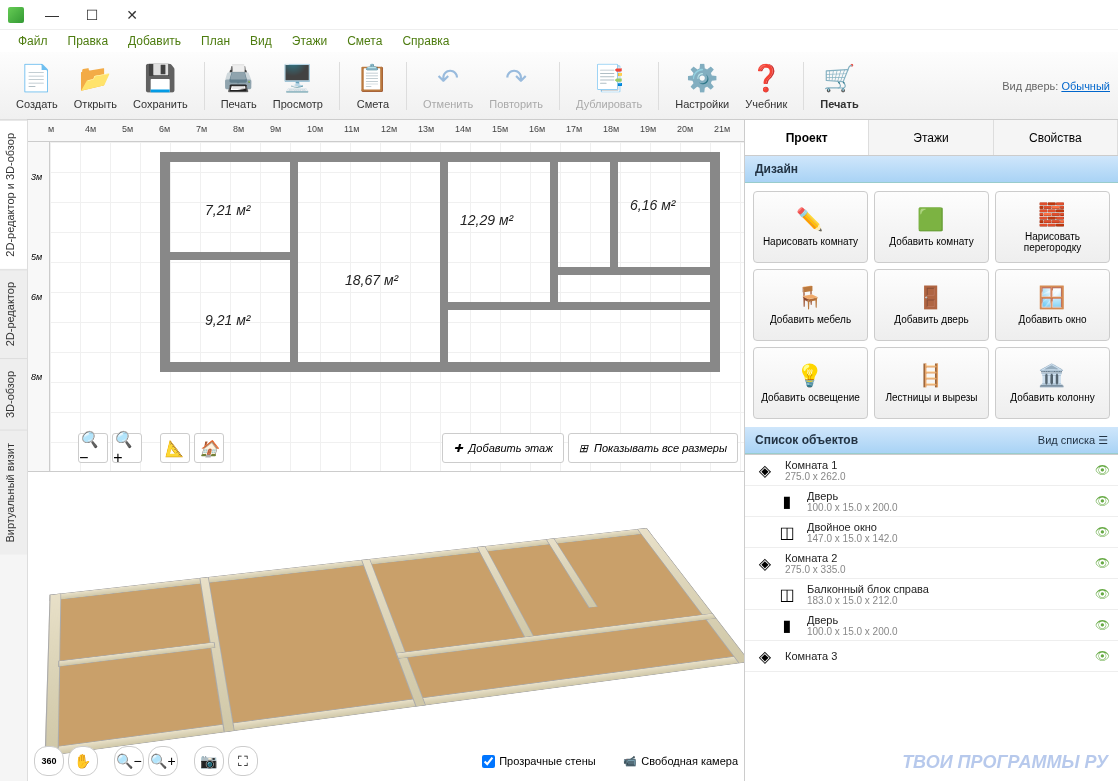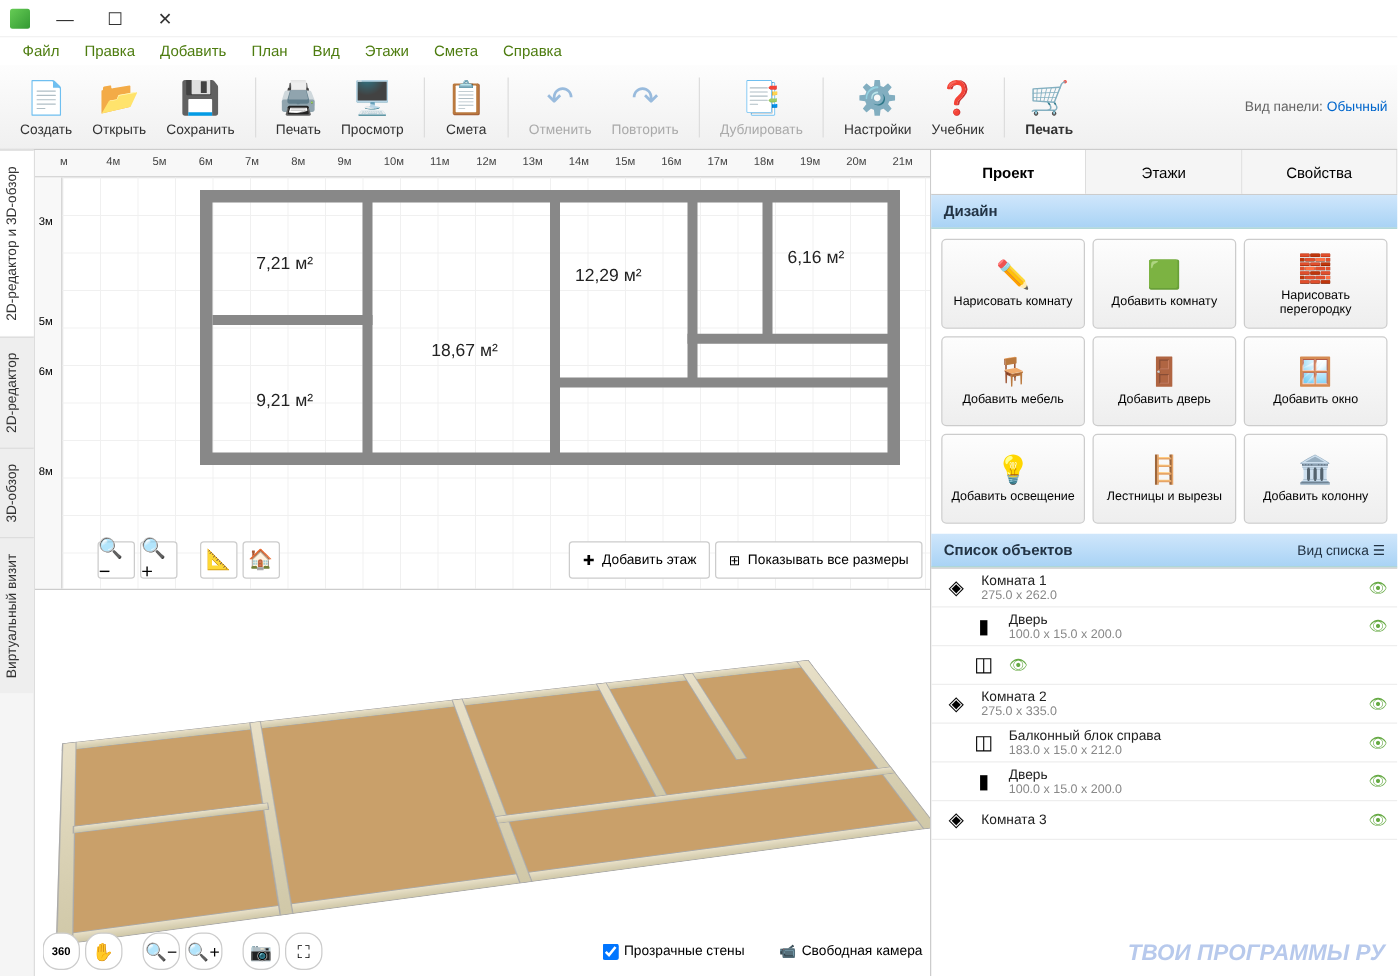--- a/index.html
+++ b/index.html
@@ -10,29 +10,29 @@
 .titlebar .win-btn { width: 40px; height: 28px; display: flex; align-items: center; justify-content: center; font-size: 14px; color: #333; }
 .menubar { height: 22px; display: flex; align-items: center; padding: 0 8px; background: #fff; }
 .menubar .item { font-size: 12px; color: #4d7c0f; padding: 2px 10px; cursor: default; }
 .toolbar { height: 68px; background: linear-gradient(#fdfdfd,#f0f0f0); border-bottom: 1px solid #ccc; display: flex; align-items: center; padding: 0 8px; }
 .toolbar .group { display: flex; align-items: center; }
 .toolbar .sep { width: 1px; height: 48px; background: #ddd; margin: 0 8px; }
 .toolbar .btn { display: flex; flex-direction: column; align-items: center; padding: 2px 8px; cursor: pointer; }
 .toolbar .btn .ico { width: 34px; height: 34px; display: flex; align-items: center; justify-content: center; font-size: 26px; }
 .toolbar .btn .lbl { font-size: 11px; color: #333; margin-top: 2px; }
 .toolbar .panel-mode { margin-left: auto; font-size: 11px; color: #666; }
-.toolbar .panel-mode a { color: #06c; }
+.toolbar .panel-mode a { color: #06c; text-decoration: underline; }
 .main { display: flex; height: calc(781px - 30px - 22px - 68px); }
 .vtabs { width: 28px; background: #f5f5f5; border-right: 1px solid #ddd; display: flex; flex-direction: column; }
 .vtab { writing-mode: vertical-rl; transform: rotate(180deg); font-size: 11px; padding: 12px 4px; text-align: center; border-bottom: 1px solid #ddd; cursor: pointer; color: #333; background: #eee; }
 .vtab.active { background: #fff; }
 .center { flex: 1; display: flex; flex-direction: column; position: relative; }
 .ruler-h { height: 22px; background: #f8f8f8; border-bottom: 1px solid #ccc; display: flex; align-items: center; font-size: 10px; color: #444; position: relative; overflow: hidden; }
 .ruler-h .tick { position: absolute; top: 4px; font-size: 9px; }
-.plan-area { flex: 1; display: flex; position: relative; }
+.plan-area { flex: 1; display: flex; position: relative; font-style: italic; }
 .ruler-v { width: 22px; background: #f8f8f8; border-right: 1px solid #ccc; position: relative; font-size: 10px; }
 .ruler-v .tick { position: absolute; left: 3px; font-size: 9px; }
 .canvas2d { flex: 1; background-image: linear-gradient(#f0f0f0 1px, transparent 1px), linear-gradient(90deg, #f0f0f0 1px, transparent 1px); background-size: 30px 30px; position: relative; }
 .floorplan { position: absolute; top: 10px; left: 110px; width: 560px; height: 260px; }
 .wall { position: absolute; background: #888; }
 .room-label { position: absolute; font-size: 14px; color: #222; }
 .plan-toolbar { position: absolute; bottom: 6px; left: 22px; right: 0; height: 34px; display: flex; align-items: center; gap: 4px; padding: 0 6px; }
 .plan-toolbar .tbtn { width: 30px; height: 30px; background: #fff; border: 1px solid #ccc; border-radius: 3px; display: flex; align-items: center; justify-content: center; font-size: 16px; cursor: pointer; }
 .plan-toolbar .floor-btn { display: flex; align-items: center; height: 30px; background: #fff; border: 1px solid #ccc; border-radius: 3px; padding: 0 10px; font-size: 11px; gap: 6px; cursor: pointer; }
 .view3d { height: 310px; border-top: 1px solid #ccc; position: relative; background: #fff; display: flex; align-items: center; justify-content: center; overflow: hidden; }
@@ -144,21 +144,21 @@
       </div>
   </div>
   <div class="sep"></div>
   <div class="group">
     <div class="btn">
         <div class="ico">🛒</div>
         <div class="lbl" style="font-weight:bold">Печать</div>
       </div>
   </div>
   <div class="panel-mode">
-    <span>Вид панели:</span>
+    <span>Вид дверь:</span>
     <a>Обычный</a>
   </div>
 </div>
 
 <div class="main">
 
   <div class="vtabs">
     <div class="vtab active">2D-редактор и 3D-обзор</div>
     <div class="vtab">2D-редактор</div>
     <div class="vtab">3D-обзор</div>
@@ -337,20 +337,24 @@
         <div class="obj-row sub">
           <div class="oico">▮</div>
           <div class="otext">
             <div class="oname">Дверь</div>
             <div class="osize">100.0 x 15.0 x 200.0</div>
           </div>
           <div class="eye">👁</div>
         </div>
         <div class="obj-row sub">
           <div class="oico">◫</div>
+          <div class="otext">
+            <div class="oname">Двойное окно</div>
+            <div class="osize">147.0 x 15.0 x 142.0</div>
+          </div>
           <div class="eye">👁</div>
         </div>
         <div class="obj-row">
           <div class="oico">◈</div>
           <div class="otext">
             <div class="oname">Комната 2</div>
             <div class="osize">275.0 x 335.0</div>
           </div>
           <div class="eye">👁</div>
         </div>

